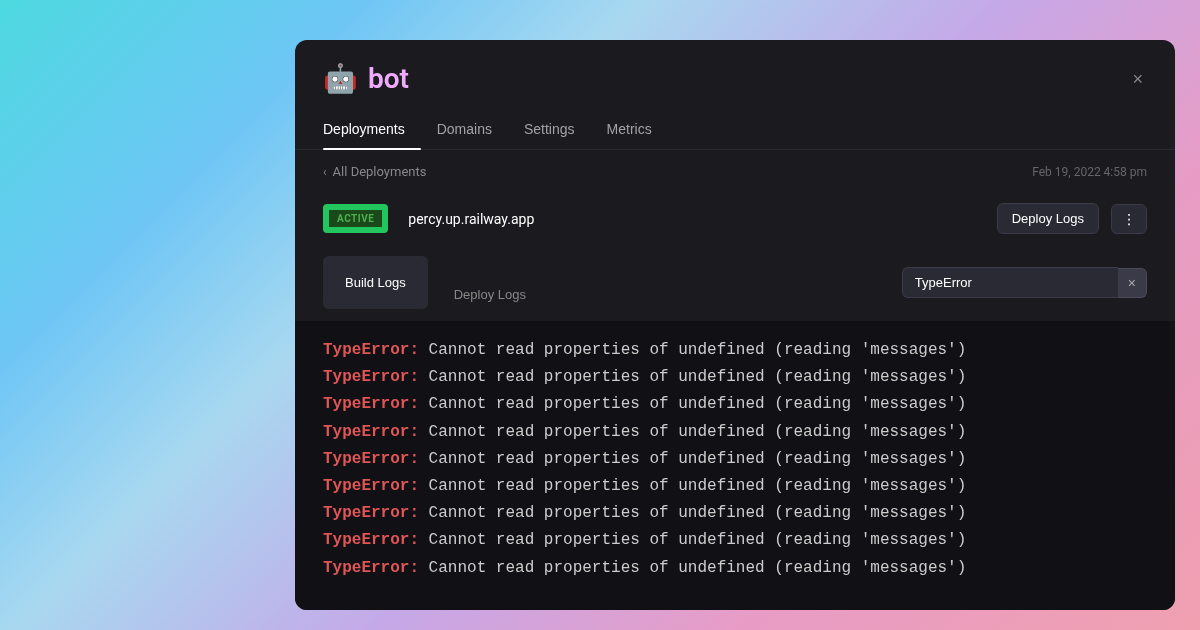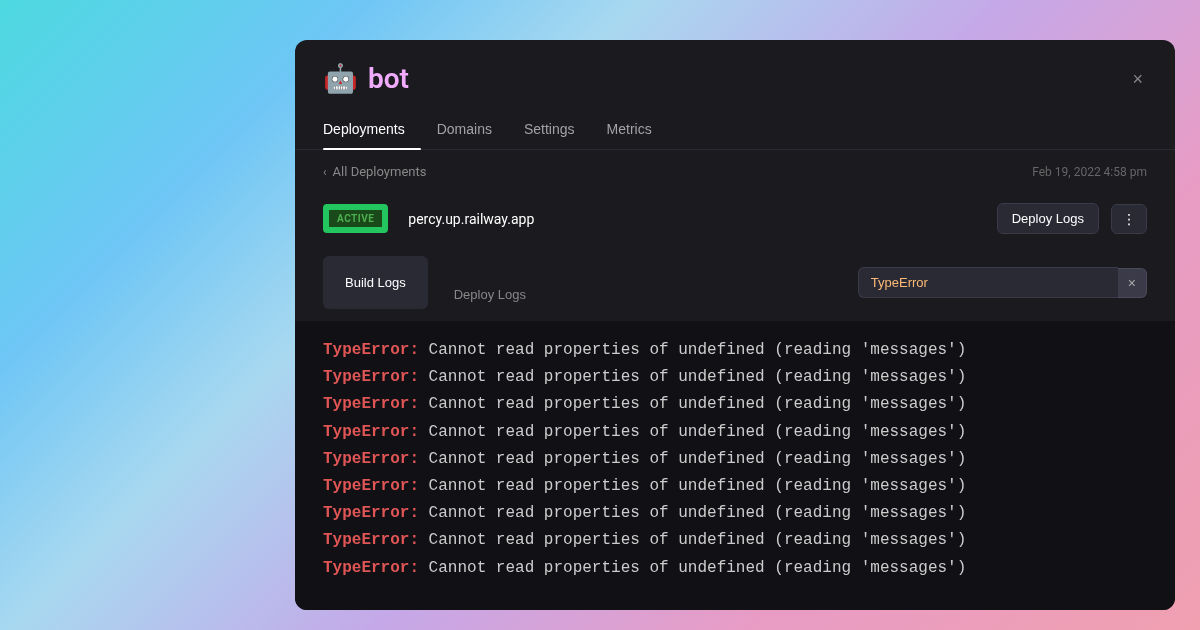--- a/index.html
+++ b/index.html
@@ -228,24 +228,24 @@
       display: flex;
       align-items: center;
       gap: 0;
     }
 
     .search-input {
       background: #2a2a35;
       border: 1px solid #3a3a48;
       border-right: none;
       border-radius: 6px 0 0 6px;
-      color: #fdba74;
+      color: #ffffff;
       font-size: 13px;
       padding: 7px 12px;
-      width: 260px;
+      width: 216px;
       outline: none;
     }
 
     .search-clear {
       background: #3a3a48;
       border: 1px solid #4a4a5a;
       border-left: none;
       border-radius: 0 6px 6px 0;
       color: #aaa;
       font-size: 14px;

